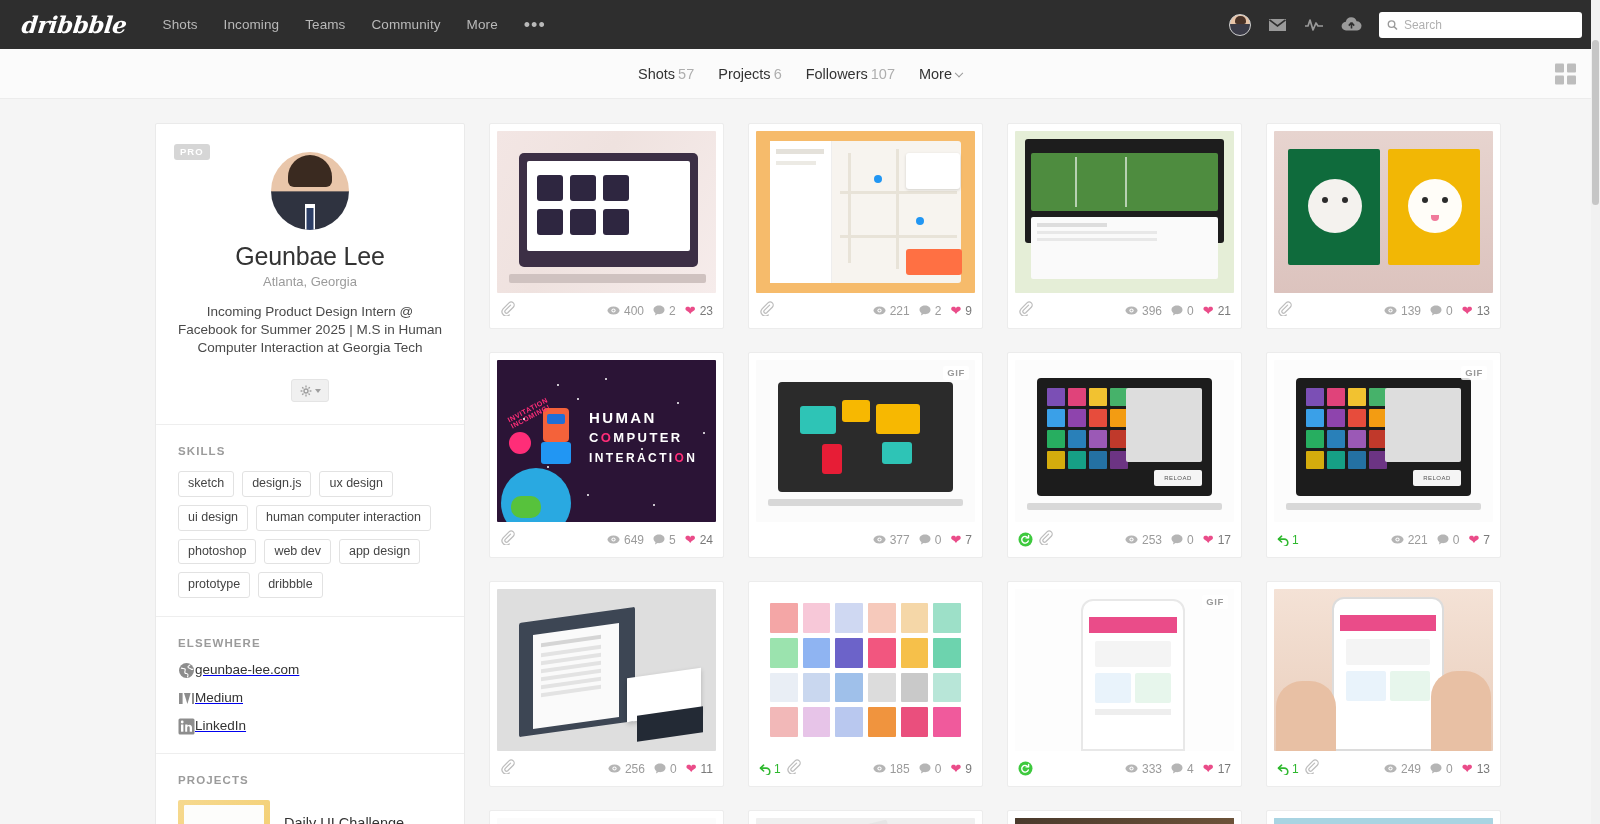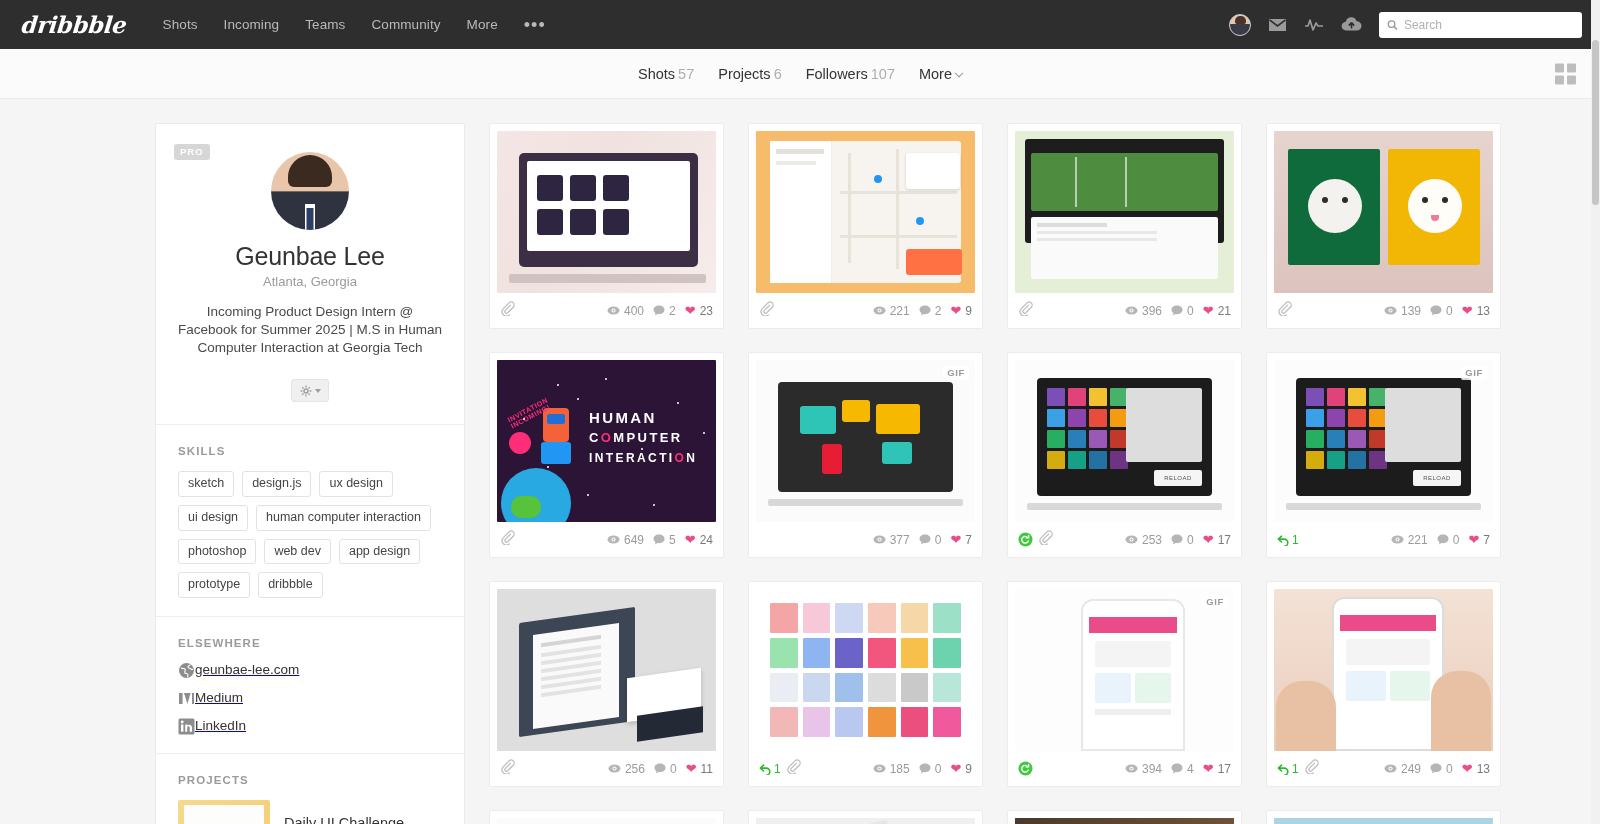--- a/index.html
+++ b/index.html
@@ -830,21 +830,21 @@
               </svg>
             </span>
           </div>
           <div class="meta-right">
             <span class="stat">
               <svg width="13" height="9" viewBox="0 0 13 9">
                 <ellipse cx="6.5" cy="4.5" rx="6" ry="4" fill="#b5b5b5"></ellipse>
                 <circle cx="6.5" cy="4.5" r="2.1" fill="#fff"></circle>
                 <circle cx="6.5" cy="4.5" r="1.1" fill="#b5b5b5"></circle>
               </svg>
-              <span>394</span>
+              <span>333</span>
             </span>
             <span class="stat">
               <svg width="12" height="11" viewBox="0 0 12 11">
                 <path d="M6 0.6C2.9.6.5 2.4.5 4.7c0 1.3.8 2.5 2 3.3L2 10.4l2.6-1.4c.45.1.9.15 1.4.15 3.1 0 5.5-1.9 5.5-4.4S9.1.6 6 .6z" fill="#b5b5b5"></path>
               </svg>
               <span>4</span>
             </span>
             <span class="stat likes">
               <span class="heart">❤</span>
               <span>17</span>

